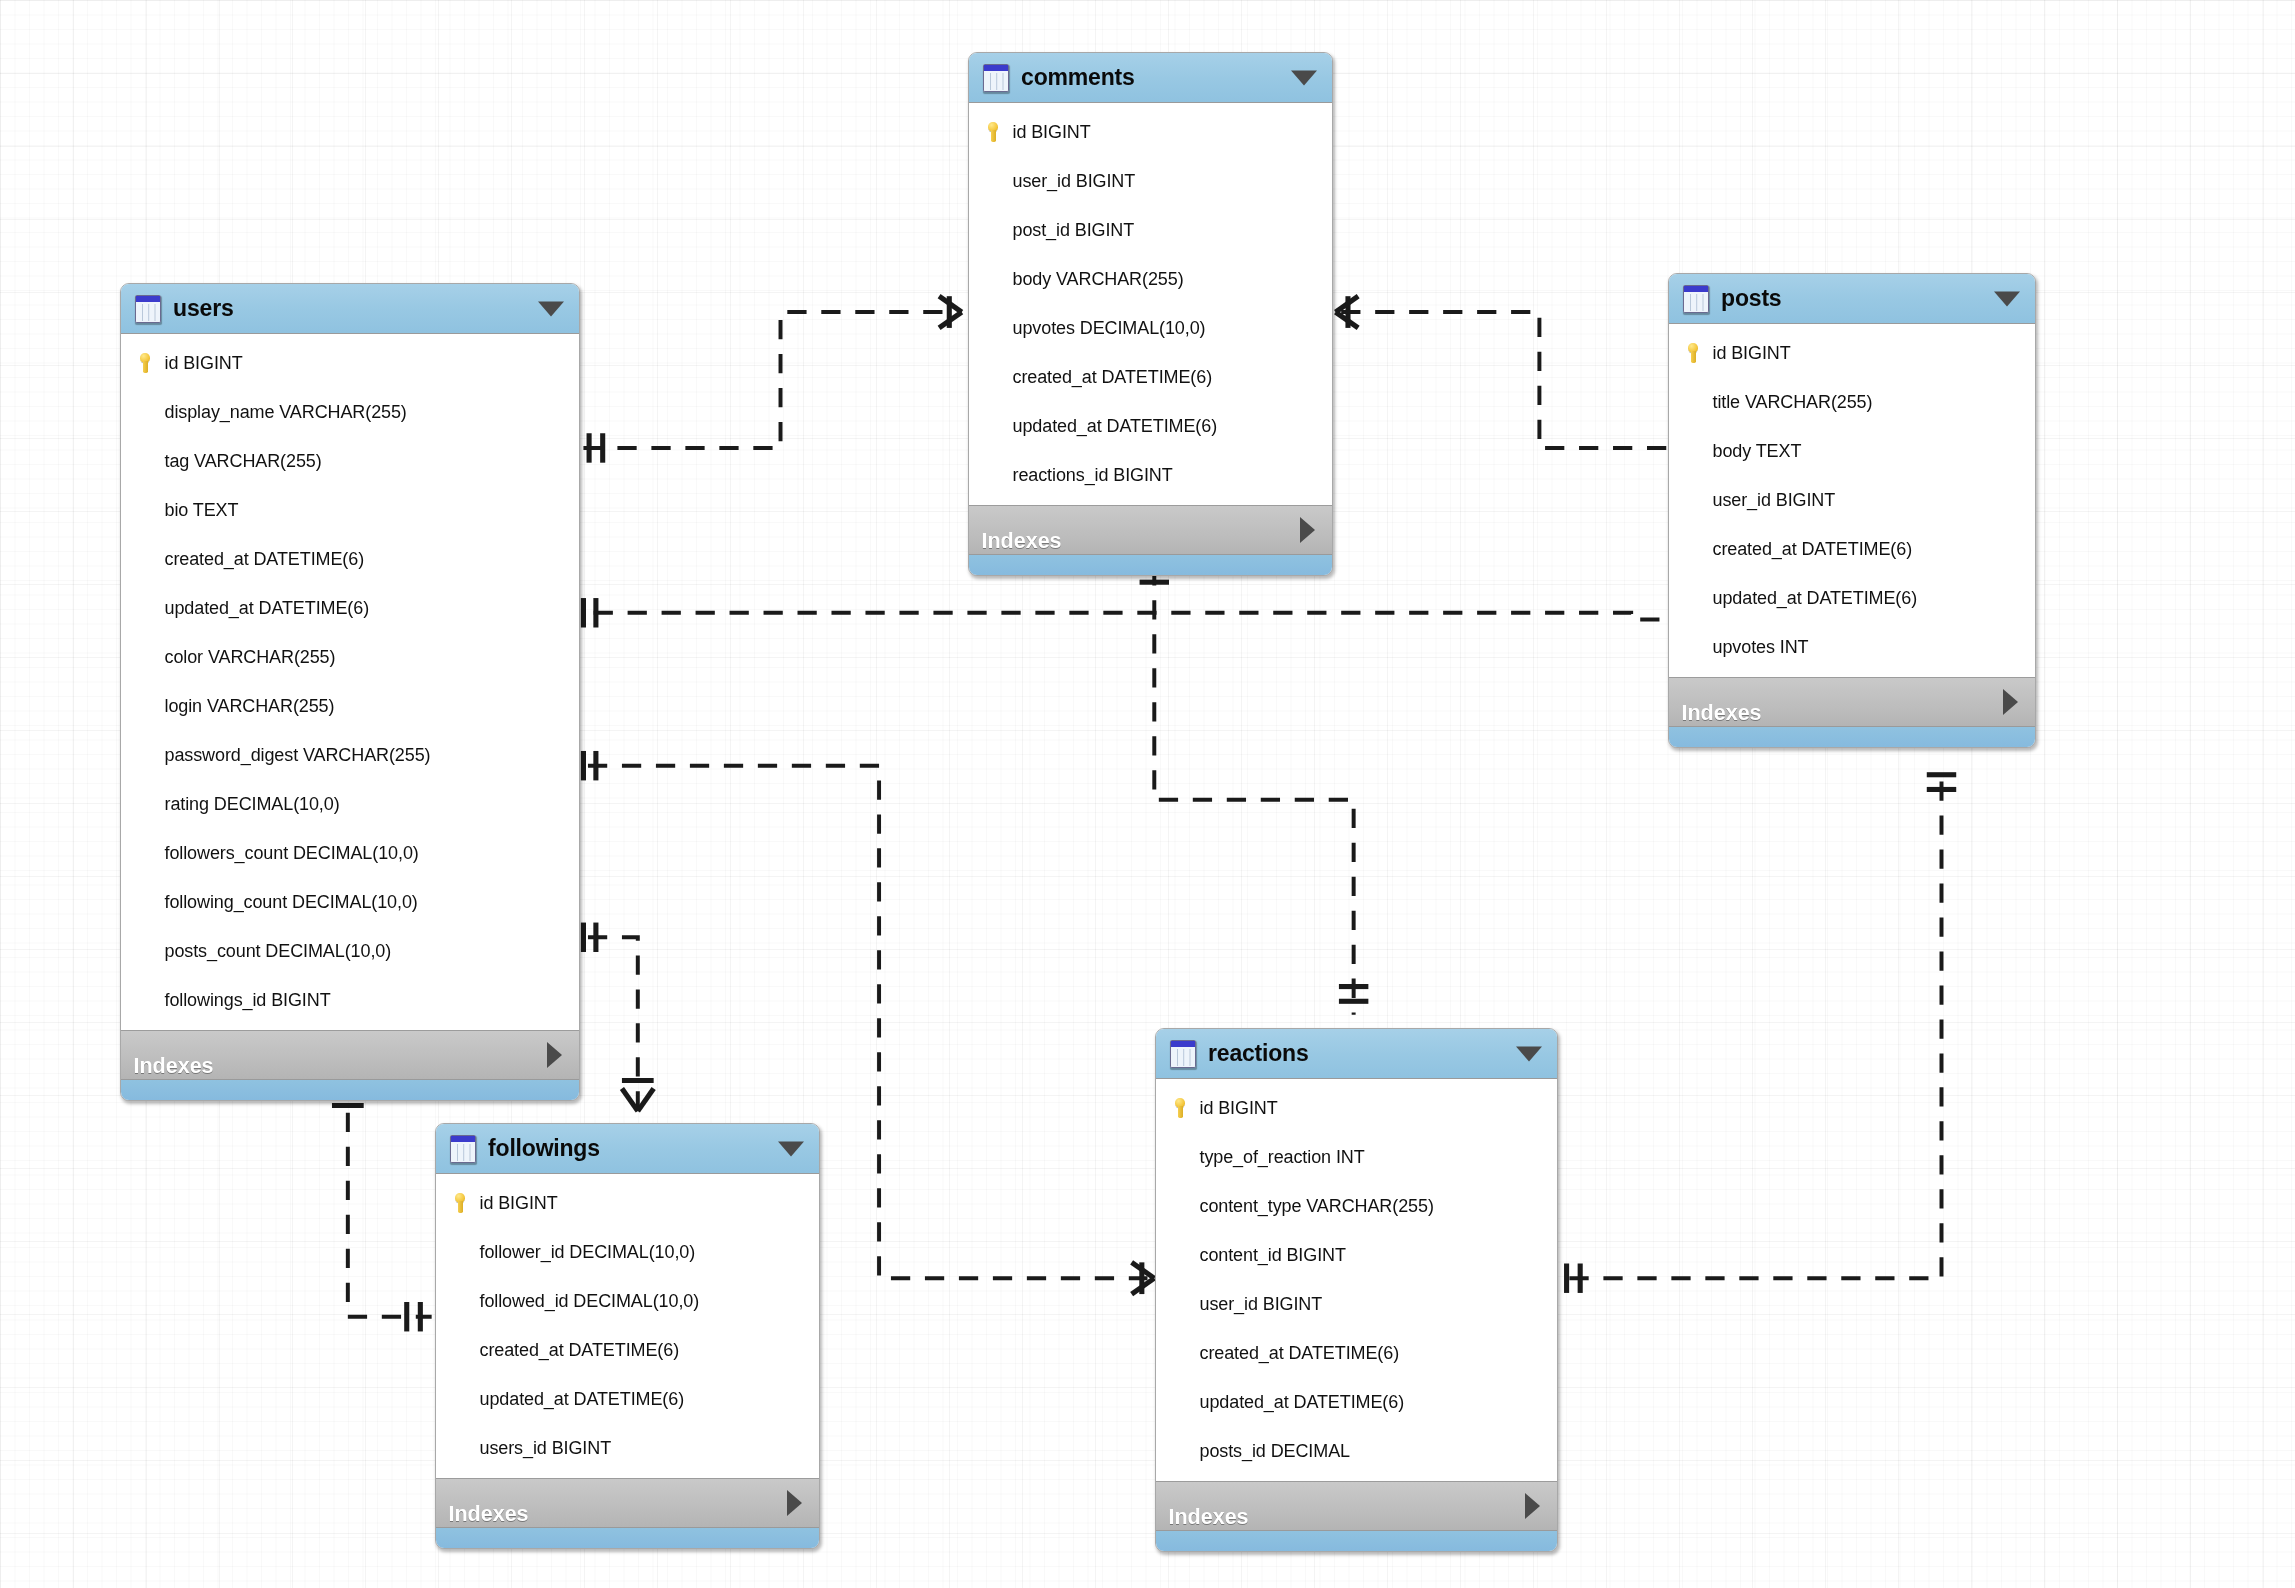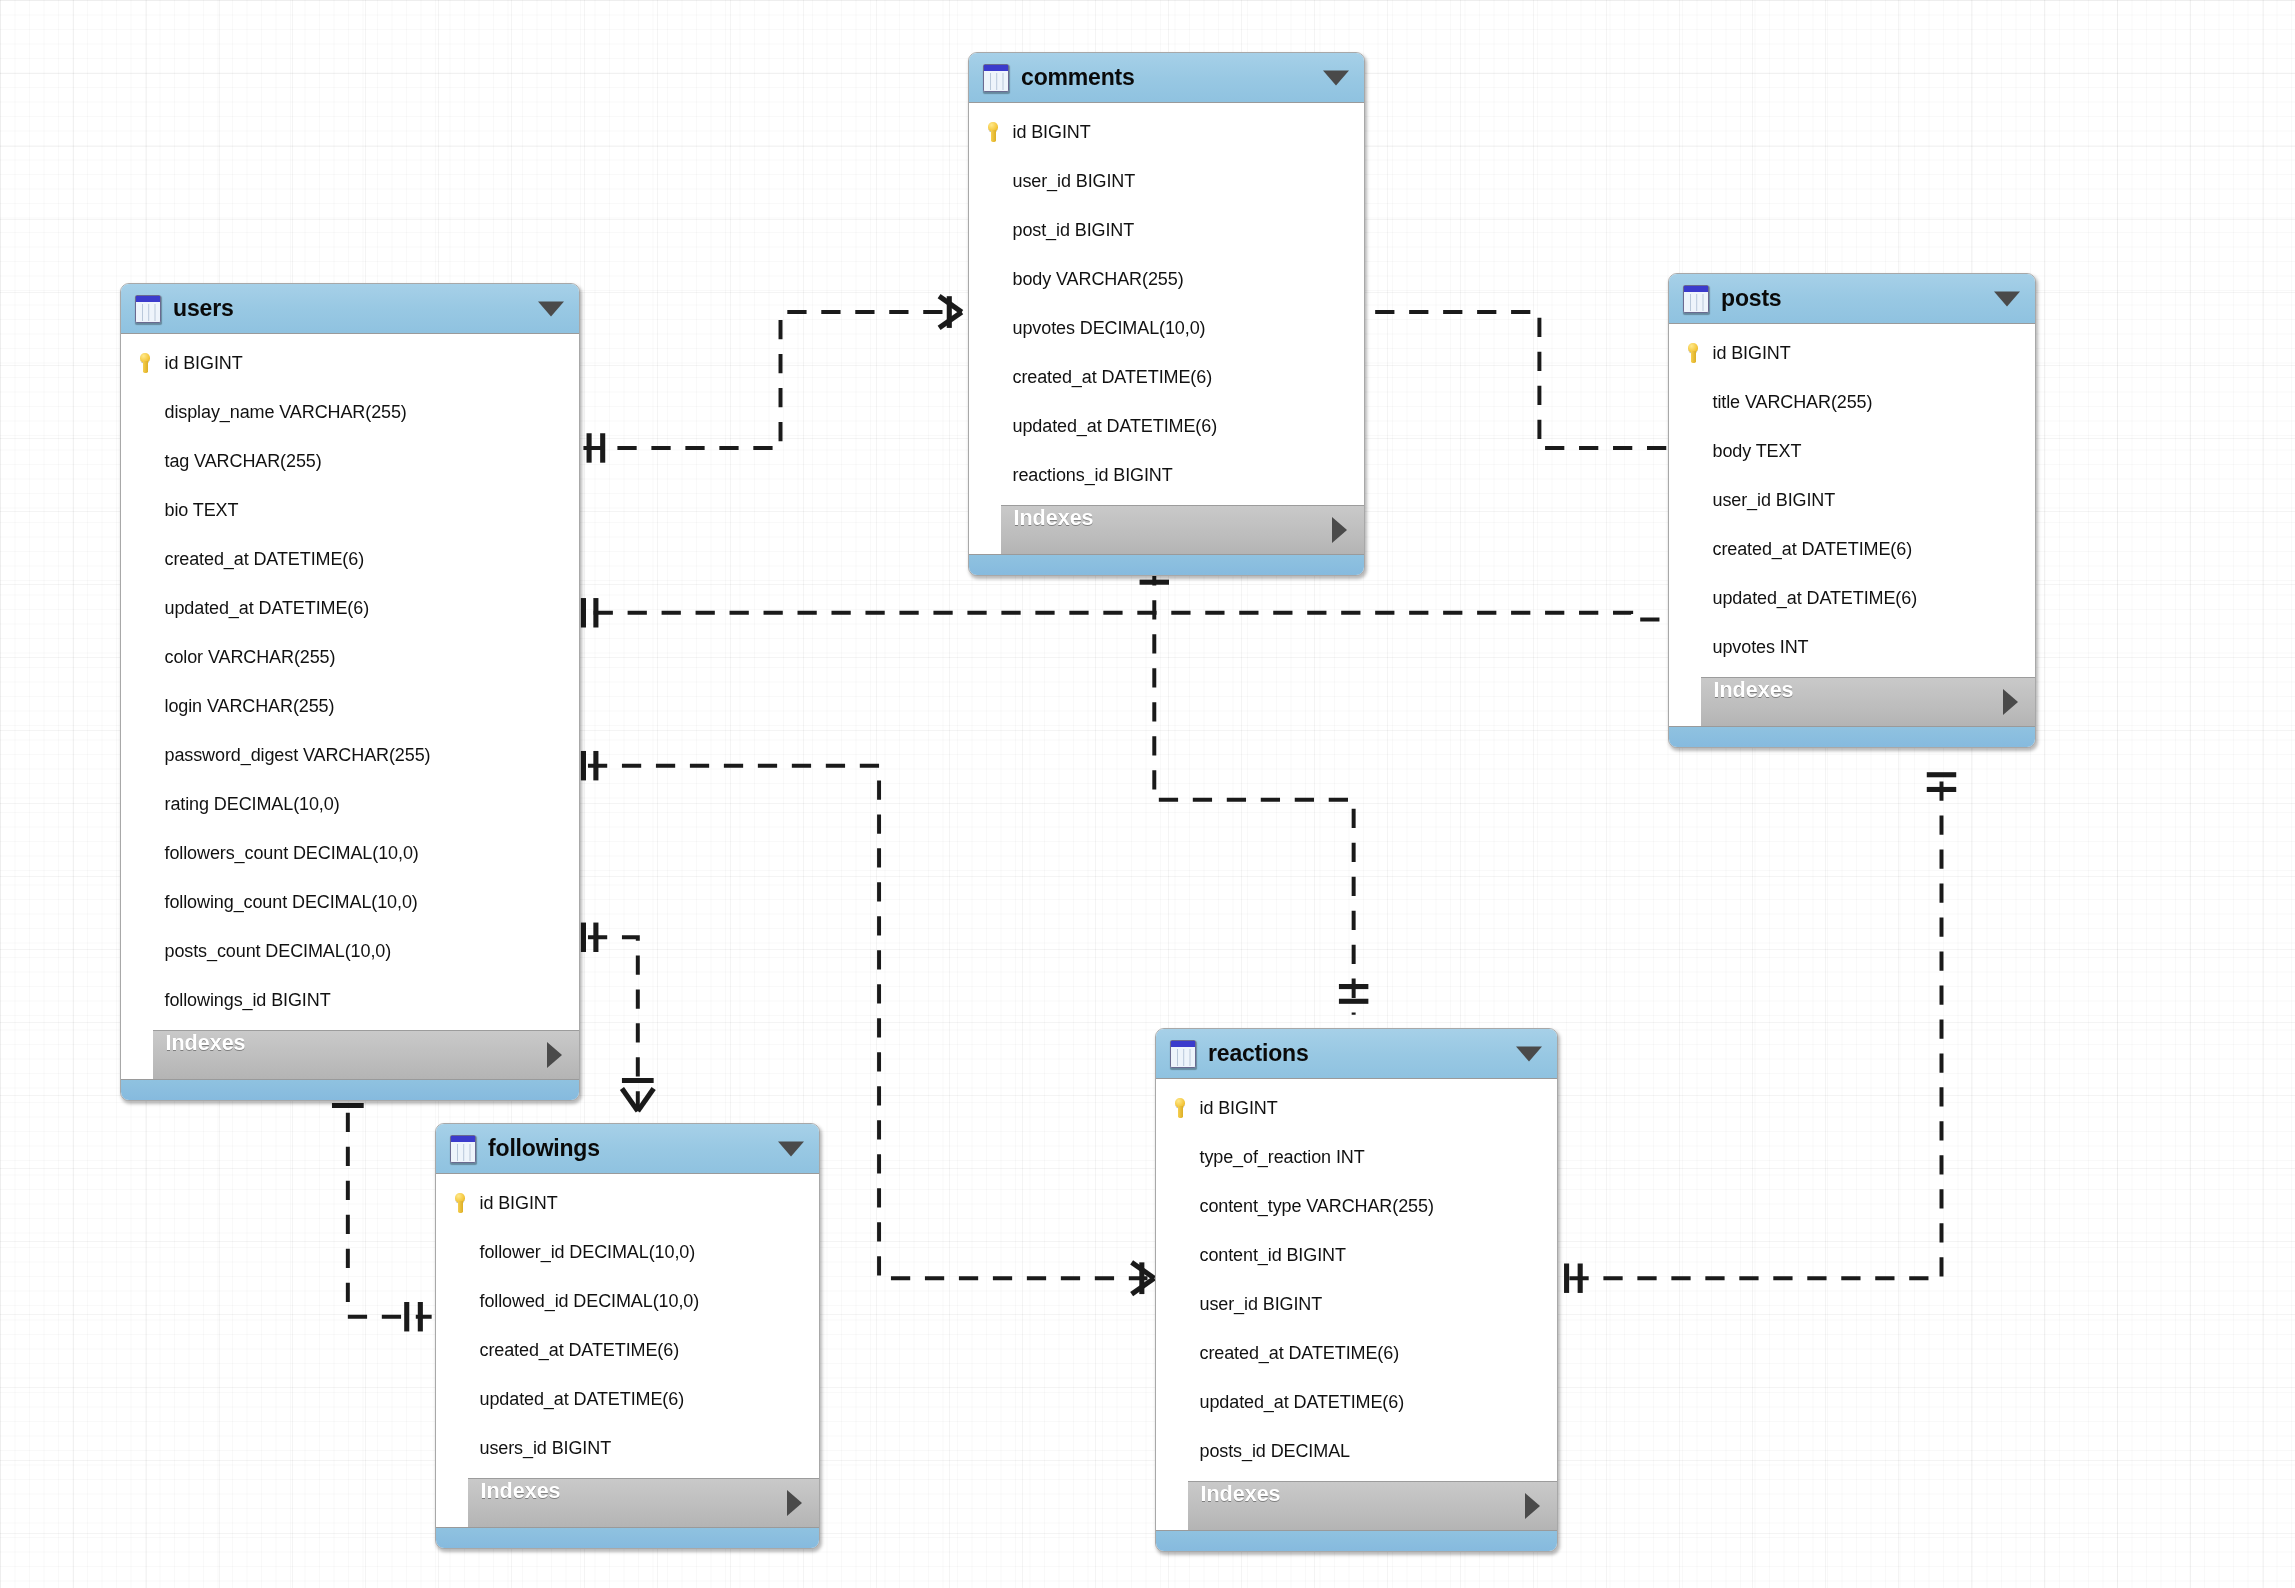--- a/index.html
+++ b/index.html
@@ -153,24 +153,23 @@
   }
   .ic.null::before   { background: #ffffff; border: 1.7px solid #74cdc4; }
   .ic.notnull::before{ background: radial-gradient(circle at 35% 30%, #a9f4fb 0%, #3fdbe8 65%, #16c4d4 100%); border: 1.1px solid #3fc9d6; }
   .ic.fk::before     { background: radial-gradient(circle at 35% 30%, #ffc8bc 0%, #f58a77 60%, #e46a54 100%); border: 1.1px solid #e2715c; }
 
   .tbl-indexes {
     height: 49px;
     background: linear-gradient(to bottom, #c9c9c9 0%, #bdbdbd 60%, #b4b4b4 100%);
     border-top: 1.1px solid #9c9c9c;
     display: flex;
-    align-items: flex-start;
+    align-items: flex-end;
     padding: 0 17px 0 12.5px;
     position: relative;
-    margin-left: 32px;
   }
   .tbl-indexes .idx-label {
     font-size: 21.5px;
     font-weight: bold;
     color: #ffffff;
     text-shadow: 0 0.6px 0.6px rgba(0,0,0,0.35);
   }
   .idx-caret {
     position: absolute;
     right: 17px;
@@ -367,21 +366,21 @@
             <span class="ic fk"></span>
             <span class="col-label">followings_id BIGINT</span>
           </div>
         </div>
         <div class="tbl-indexes">
           <span class="idx-label">Indexes</span>
           <span class="idx-caret"></span>
         </div>
         <div class="tbl-foot"></div>
       </div>
-      <div class="tbl" style="left: 968px; top: 52px; width: 397px;">
+      <div class="tbl" style="left: 968px; top: 52px; width: 365px;">
         <div class="tbl-head">
           <span class="tbl-icon"></span>
           <span class="tbl-title">comments</span>
           <span class="tbl-caret"></span>
         </div>
         <div class="tbl-cols">
           <div class="col">
             <span class="ic pk"></span>
             <span class="col-label">id BIGINT</span>
           </div>

